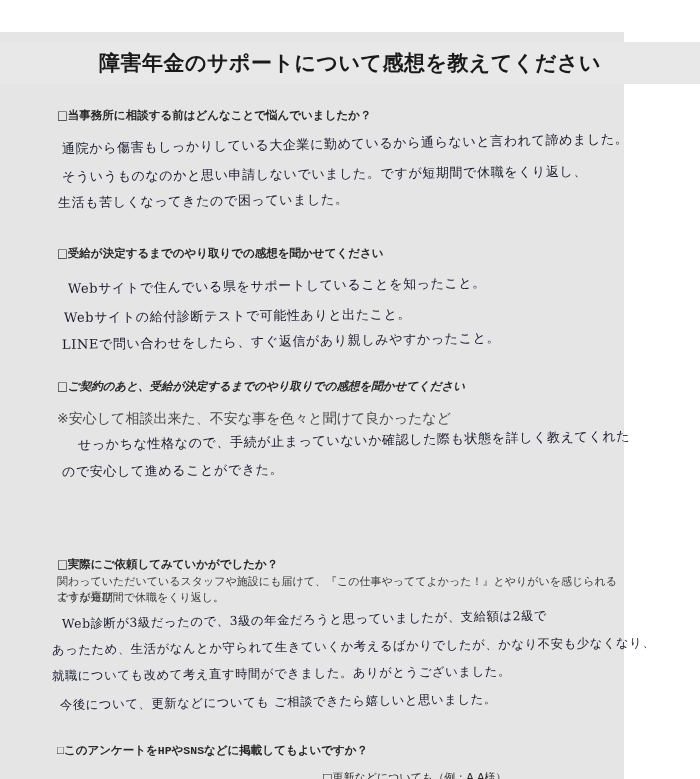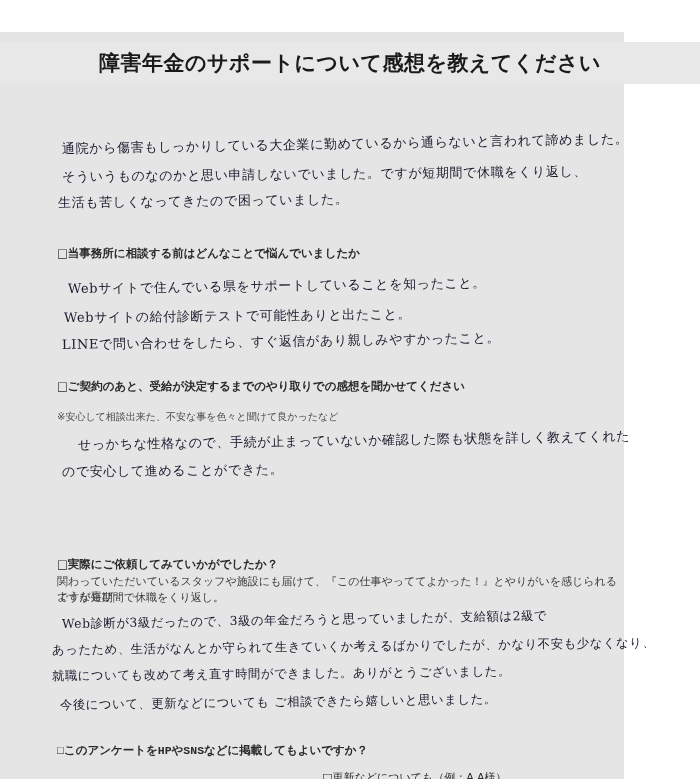--- a/index.html
+++ b/index.html
@@ -58,21 +58,21 @@
   .q-sub {
     position: absolute;
     left: 57px;
     font-size: 11px;
     color: #3a3a3a;
     font-family: Liberation Sans, sans-serif;
   }
   .q-note {
     position: absolute;
     left: 57px;
-    font-size: 10px;
+    font-size: 14px;
     color: #4a4a4a;
     font-family: "DejaVu Sans", "Liberation Sans", sans-serif;
   }
   
   .hw {
     position: absolute;
     font-family: "DejaVu Serif", "Liberation Serif", serif;
     color: #1b1b2e;
     font-size: 13px;
     letter-spacing: 0.6px;
@@ -97,30 +97,31 @@
   }
 </style>
 </head>
 <body>
 
 <div class="sheet">
 
   <div class="header-band"></div>
   <div class="header-title">障害年金のサポートについて感想を教えてください</div>
 
+  <div class="q" style="top:76px;">□当事務所に相談する前はどんなことで悩んでいましたか？</div>
   <div class="hw" style="left:62px; top:108px; transform: rotate(-1.0deg);">通院から傷害もしっかりしている大企業に勤めているから通らないと言われて諦めました。</div>
   <div class="hw" style="left:62px; top:136px; transform: rotate(-0.6deg);">そういうものなのかと思い申請しないでいました。ですが短期間で休職をくり返し、</div>
   <div class="hw" style="left:58px; top:162px; transform: rotate(-0.7deg);">生活も苦しくなってきたので困っていました。</div>
 
-  <div class="q" style="top:214px;">□当事務所に相談する前はどんなことで悩んでいましたか</div>
+  <div class="q" style="top:214px;">□受給が決定するまでのやり取りでの感想を聞かせてください</div>
   <div class="hw" style="left:68px; top:248px; transform: rotate(-0.8deg);">Webサイトで住んでいる県をサポートしていることを知ったこと。</div>
   <div class="hw" style="left:64px; top:277px; transform: rotate(-0.6deg);">Webサイトの給付診断テストで可能性ありと出たこと。</div>
   <div class="hw" style="left:62px; top:304px; transform: rotate(-0.9deg);">LINEで問い合わせをしたら、すぐ返信があり親しみやすかったこと。</div>
 
-  <div class="q" style="top:347px;">□ご契約のあと、受給が決定するまでのやり取りでの感想を聞かせてください</div>
+  <div class="q" style="top:347px;font-style:italic;">□ご契約のあと、受給が決定するまでのやり取りでの感想を聞かせてください</div>
   <div class="q-note" style="top:378px;">※安心して相談出来た、不安な事を色々と聞けて良かったなど</div>
   <div class="hw" style="left:78px; top:404px; transform: rotate(-0.9deg);">せっかちな性格なので、手続が止まっていないか確認した際も状態を詳しく教えてくれた</div>
   <div class="hw" style="left:62px; top:431px; transform: rotate(-0.6deg);">ので安心して進めることができた。</div>
 
   <div class="q" style="top:525px;text-align:center;">□実際にご依頼してみていかがでしたか？</div>
   <div class="q-sub" style="top:542px;">関わっていただいているスタッフや施設にも届けて、『この仕事やっててよかった！』とやりがいを感じられるような喜び</div>
   <div class="q-sub" style="top:558px;">ですが短期間で休職をくり返し。</div>
   <div class="hw small" style="left:62px; top:584px; transform: rotate(-1.0deg);">Web診断が3級だったので、3級の年金だろうと思っていましたが、支給額は2級で</div>
   <div class="hw small" style="left:52px; top:610px; transform: rotate(-0.7deg);">あったため、生活がなんとか守られて生きていくか考えるばかりでしたが、かなり不安も少なくなり、</div>
   <div class="hw small" style="left:52px; top:636px; transform: rotate(-0.6deg);">就職についても改めて考え直す時間ができました。ありがとうございました。</div>

